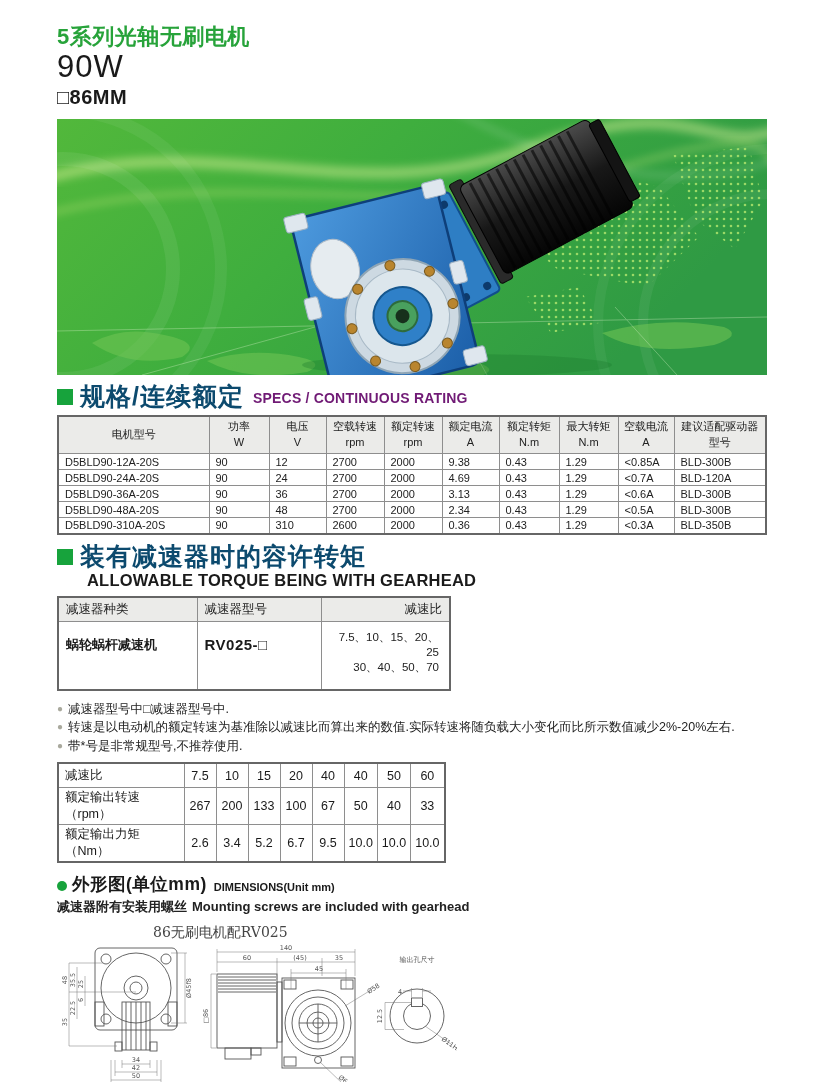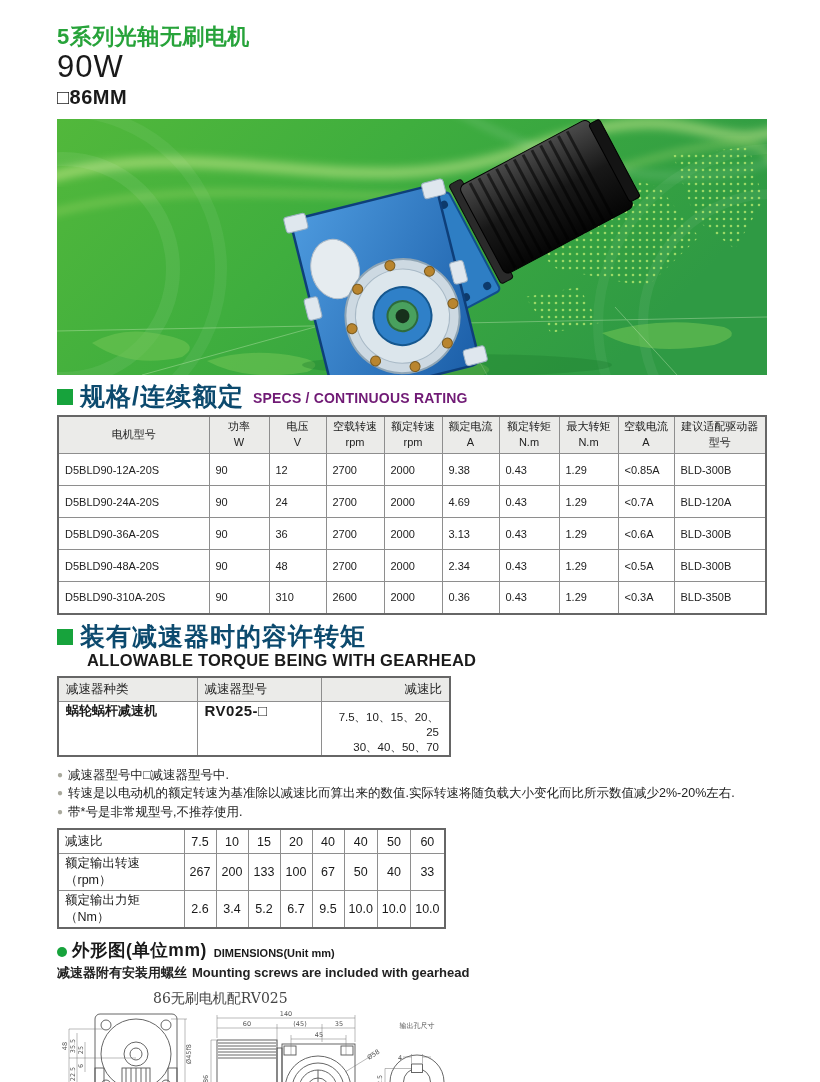--- a/index.html
+++ b/index.html
@@ -29,27 +29,27 @@
   table { border-collapse:collapse; }
   .spec, .gear, .ratio { border:2px solid #666; }
   .spec th, .spec td, .gear th, .gear td, .ratio td { border:1px solid #8e8e8e; }
 
   
   .spec { width:708px; margin-top:5px; table-layout:fixed; }
   .spec thead th { background:#ebebe9; font-weight:normal; font-size:11px; text-align:center;
                    padding:2px 5px; height:36px; vertical-align:middle; color:#222; }
   .spec thead th div { line-height:1.45; }
   .spec thead th.center { text-align:center; }
-  .spec td { font-size:11px; padding:1px 6px; height:32px; color:#222; }
+  .spec td { font-size:11px; padding:1px 6px; height:16px; color:#222; }
 
   
   .gear { width:392px; margin-top:6px; table-layout:fixed; }
   .gear th { background:#ebebe9; font-weight:normal; font-size:12.5px; text-align:left; padding:3px 7px; height:24px; color:#222; }
   .gear th.r { text-align:right; }
-  .gear td { vertical-align:top; padding:0 7px; height:46px; }
+  .gear td { vertical-align:top; padding:14px 7px; height:46px; }
   .gear td.type  { font-size:13px; font-weight:bold; }
   .gear td.model { font-size:15px; font-weight:bold; letter-spacing:.5px; }
   .gear td.ratios { text-align:right; font-size:11.5px; line-height:1.3; padding-right:10px; padding-top:8px; color:#222; }
 
   
   .notes { margin-top:10px; }
   .note { display:flex; font-size:12.5px; color:#222; margin:2px 0; line-height:1.3; }
   .note .dot { color:#a9a99d; margin-right:5px; font-size:10px; line-height:1.6; flex:none; }
 
   

